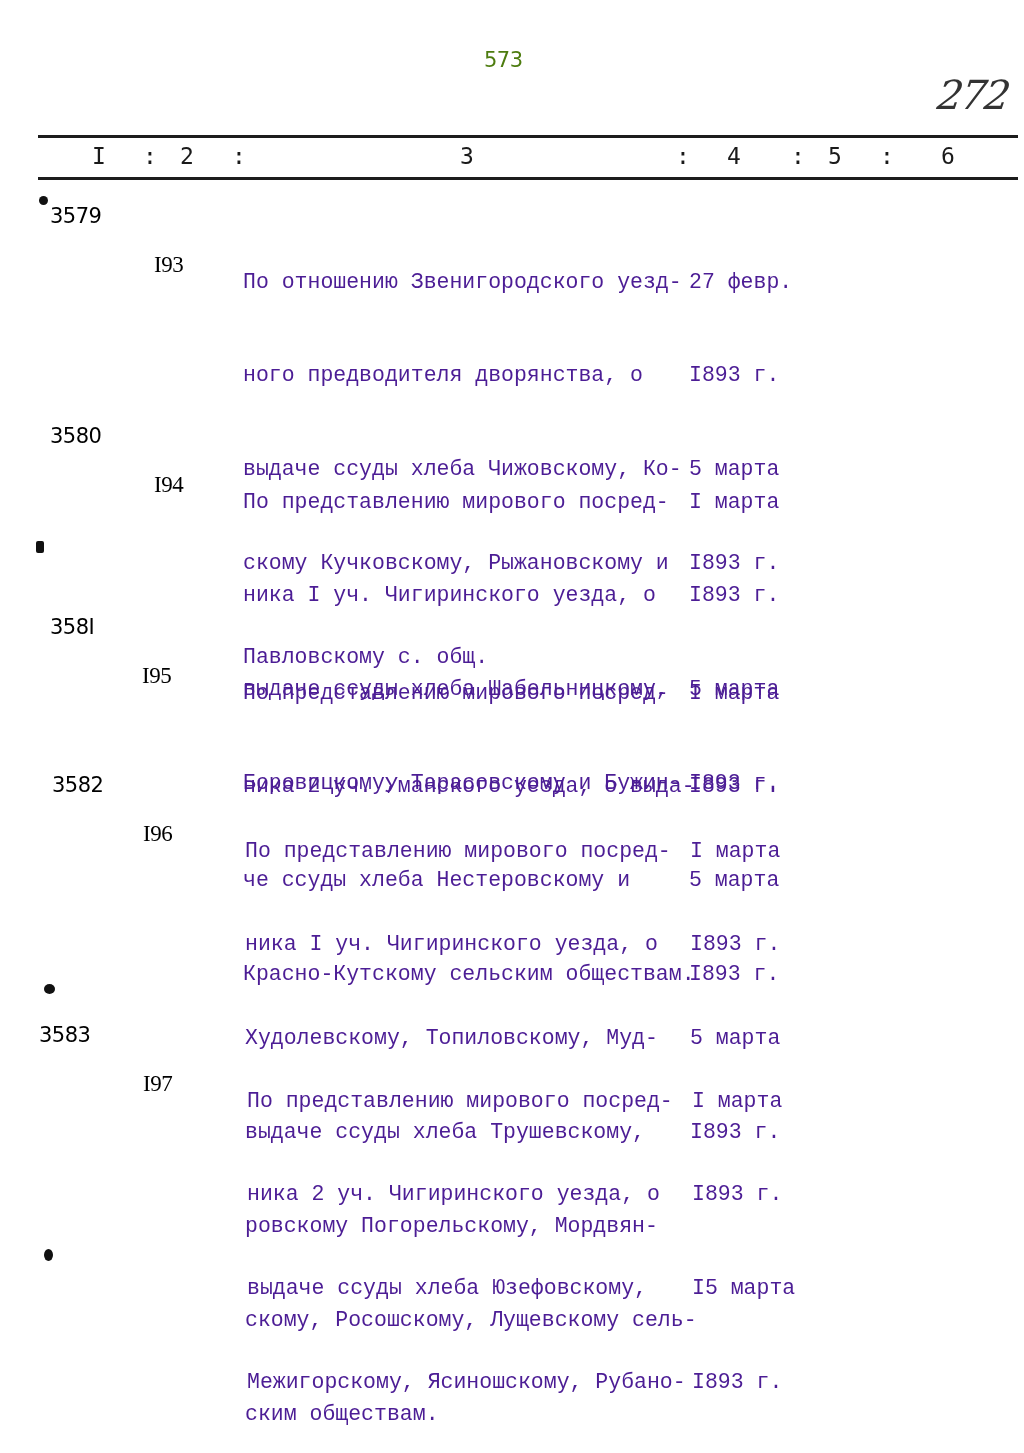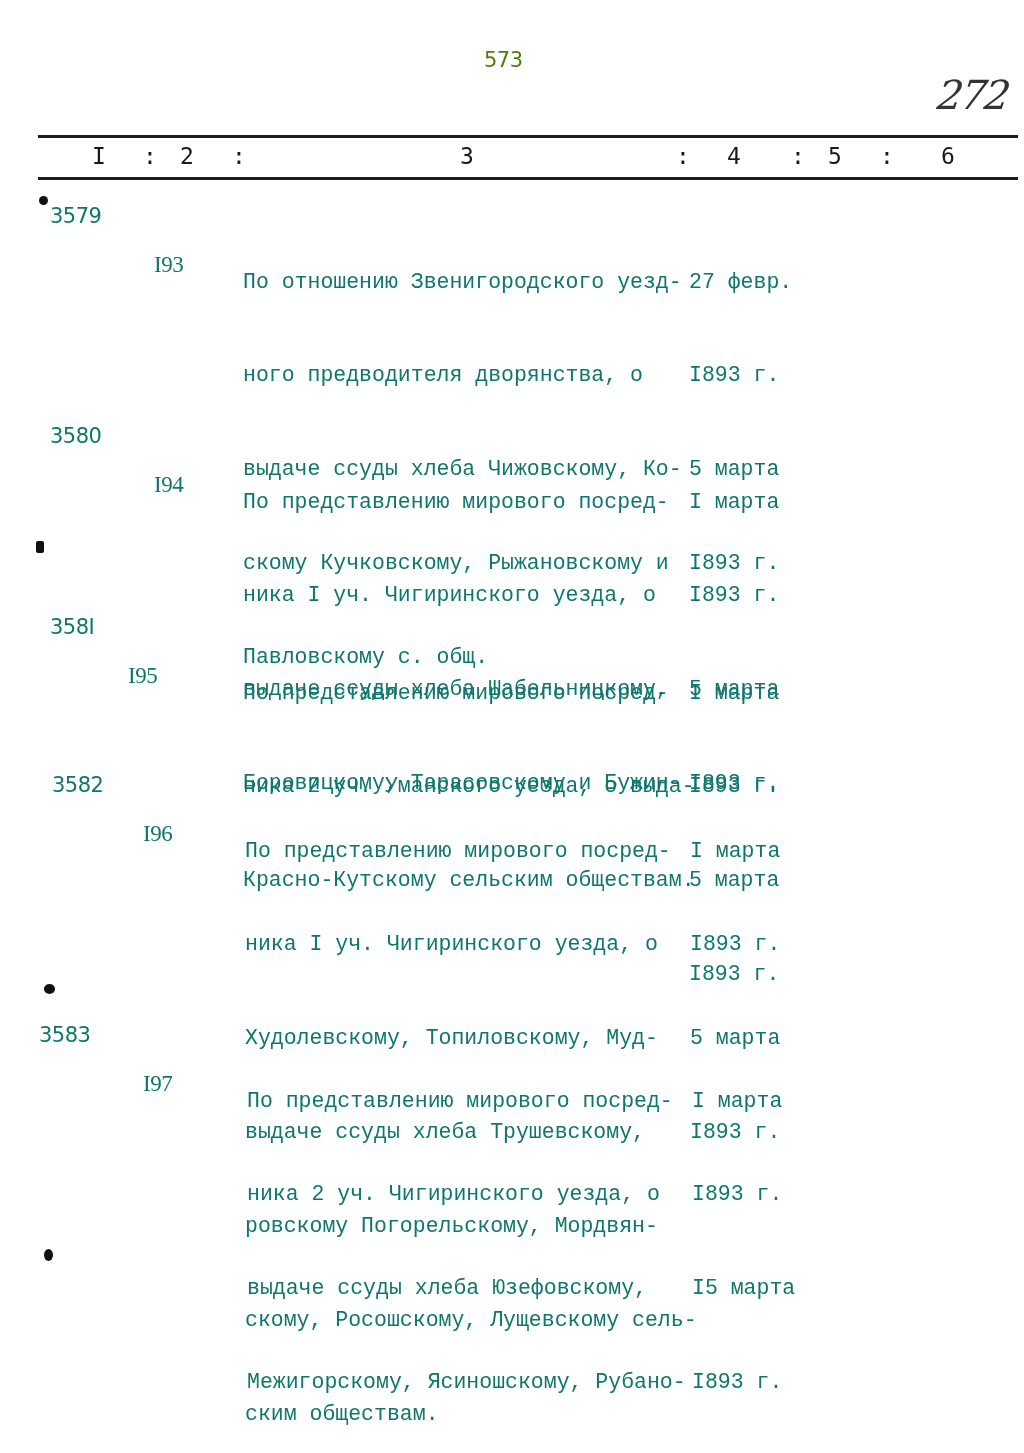--- a/index.html
+++ b/index.html
@@ -55,35 +55,35 @@
     .entry {
       position: absolute;
       left: 0;
       width: 1024px;
     }
     .col-num, .col-no {
       position: absolute;
       top: 0;
       font-family: "DejaVu Sans", sans-serif;
       font-size: 21px;
-      color: #0f766e;
+      color: #000000;
       letter-spacing: -0.5px;
     }
     .col-no {
       font-family: "Liberation Serif", serif;
       font-size: 23px;
       margin-top: 48px;
     }
     .col-desc, .col-dates {
       position: absolute;
       top: 0;
       font-family: "Liberation Mono", "DejaVu Sans Mono", monospace;
       font-size: 21.5px;
       line-height: 31.3px;
-      color: #0f766e;
+      color: #4c1d95;
       white-space: pre;
     }
     .col-desc div, .col-dates div {
       height: 31.3px;
     }
     .speck {
       position: absolute;
       background: #111;
       border-radius: 50%;
     }
@@ -142,24 +142,25 @@
     <div class="col-dates" style="left:689px">
       <div>I марта</div>
       <div>I893 г.</div>
       <div>5 марта</div>
       <div>I893 г.</div>
     </div>
   </div>
 
   <div class="entry" style="top:615px">
     <span class="col-num" style="left:50px">358I</span>
-    <span class="col-no" style="left:128px">I95</span>
+    <span class="col-no" style="left:142px">I95</span>
     <div class="col-desc" style="left:243px">
       <div>По представлению мирового посред-</div>
       <div>ника 2 уч. Уманского уезда, о выда-</div>
+      <div>че ссуды хлеба Нестеровскому и</div>
       <div>Красно-Кутскому сельским обществам.</div>
     </div>
     <div class="col-dates" style="left:689px">
       <div>I марта</div>
       <div>I893 г.</div>
       <div>5 марта</div>
       <div>I893 г.</div>
     </div>
   </div>
 

